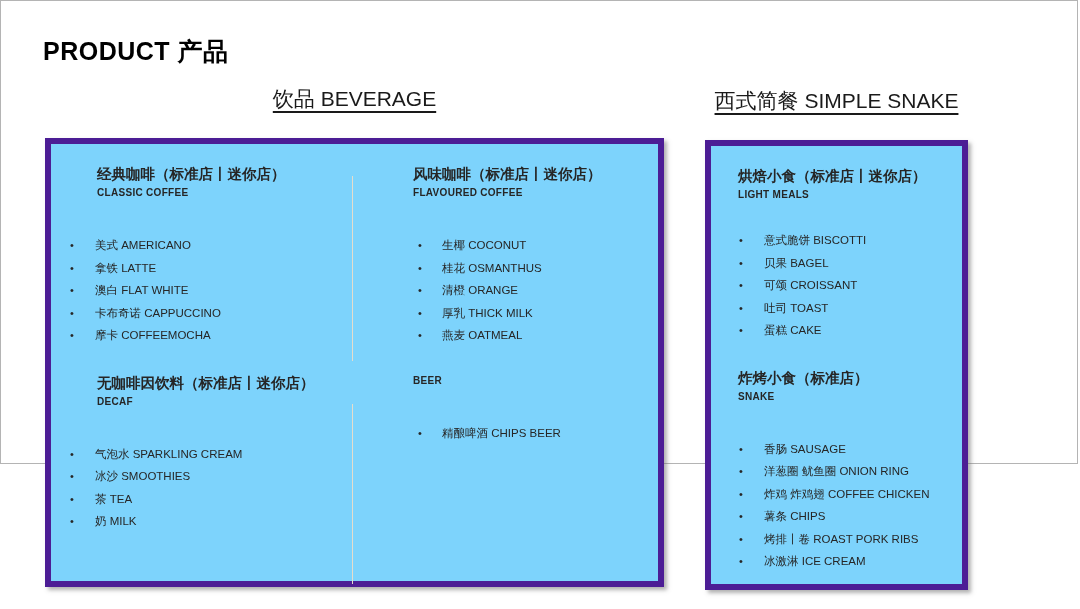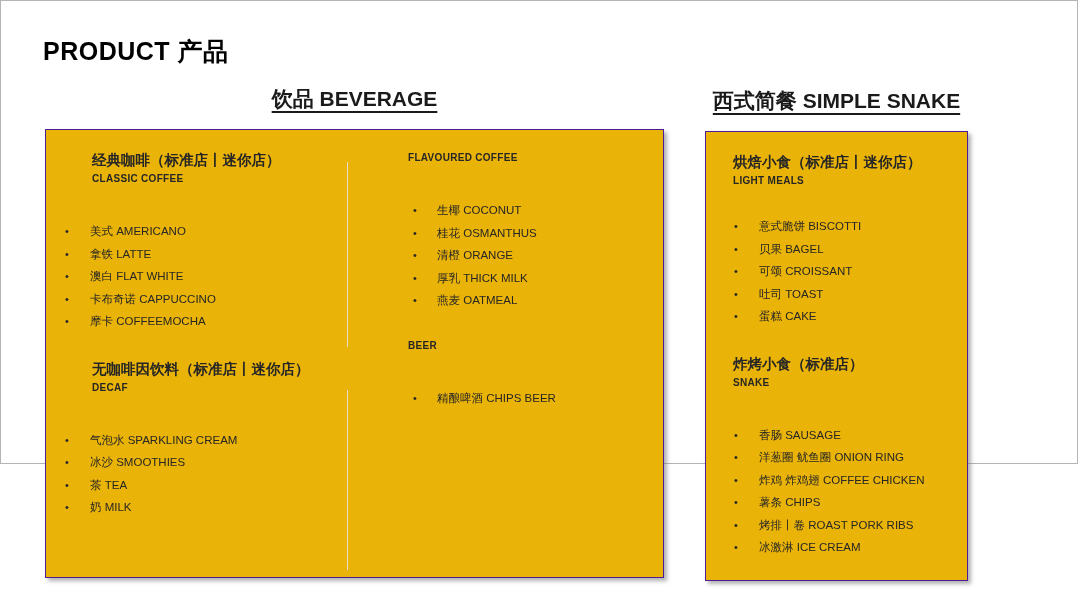--- a/index.html
+++ b/index.html
@@ -19,31 +19,31 @@
   .page-title {
     position: absolute; left: 42px; top: 34px;
     font-size: 25px; font-weight: 700; color: #000000;
     letter-spacing: 0.5px; margin: 0;
   }
   .group { position: absolute; }
   .group-beverage { left: 44px; top: 84px; width: 619px; }
   .group-snack   { left: 704px; top: 86px; width: 263px; }
   .group-heading {
     margin: 0; text-align: center;
-    font-size: 21px; font-weight: 700; color: #1a1a1a;
+    font-size: 21px; font-weight: 400; color: #1a1a1a;
     line-height: 28px;
     text-decoration: underline;
     text-decoration-thickness: 2px;
     text-underline-offset: 5px;
   }
   .card {
     position: relative;
-    margin-top: 16px;
-    background: #eab308;
-    border: 1px solid #4c1d95;
+    margin-top: 25px;
+    background: #7dd3fc;
+    border: 6px solid #4c1d95;
     box-shadow: 3px 3px 4px rgba(100,100,100,0.5);
     box-sizing: border-box;
     display: flex;
   }
   .card-beverage { height: 449px; }
   .card-snack    { height: 450px; }
 
   .col { box-sizing: border-box; padding-top: 20px; }
   .col-a { width: 302px; padding-left: 19px; }
   .col-b { flex: 1; padding-left: 60px; }
@@ -140,20 +140,21 @@
               <li class="menu-item">
                 <span class="bullet">•</span>
                 <span class="item-text">奶 MILK</span>
               </li>
             </ul>
         </div>
       </div>
 
       <div class="col col-b">
         <div class="section">
+          <div class="sec-title">风味咖啡（标准店丨迷你店）</div>
           <div class="sec-sub">FLAVOURED COFFEE</div>
           <ul class="items">
               <li class="menu-item">
                 <span class="bullet">•</span>
                 <span class="item-text">生椰 COCONUT</span>
               </li>
               <li class="menu-item">
                 <span class="bullet">•</span>
                 <span class="item-text">桂花 OSMANTHUS</span>
               </li>

